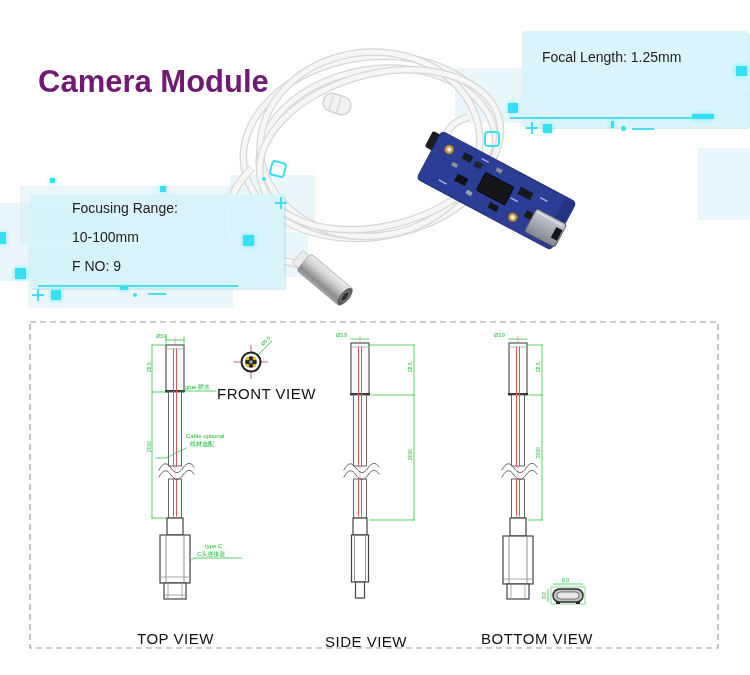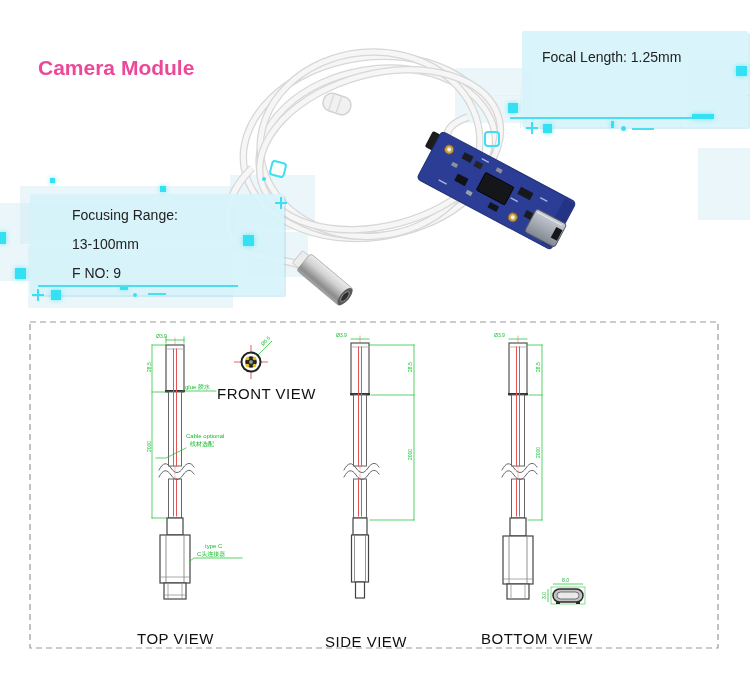--- a/index.html
+++ b/index.html
@@ -11,26 +11,26 @@
   .acc{position:absolute;background:#35e0f2;box-shadow:0 0 5px rgba(90,230,246,.85);z-index:5;}
   .cline{position:absolute;background:#49dff0;height:2px;z-index:5;}
   .plus{position:absolute;width:12px;height:12px;z-index:5;}
   .plus::before{content:"";position:absolute;left:0;top:5px;width:12px;height:2px;background:#3ddff2;}
   .plus::after{content:"";position:absolute;left:5px;top:0;width:2px;height:12px;background:#3ddff2;}
   .osq{position:absolute;width:12px;height:12px;border:2px solid #3ddff2;border-radius:4px;z-index:5;background:transparent;}
   .dot{position:absolute;background:#3ddff2;border-radius:50%;z-index:5;}
   
   .title{position:absolute;left:36px;top:24px;font-size:33px;font-weight:800;letter-spacing:1px;
          color:#f6a41f;text-shadow:2.5px 2.5px 0 #bdbdbd;z-index:4;}
-  .subtitle{position:absolute;left:38px;top:56px;font-size:21px;font-weight:600;color:#ec4899;z-index:4;}
+  .subtitle{position:absolute;left:38px;top:64px;font-size:31px;font-weight:600;color:#701a75;z-index:4;}
   
   .spec{position:absolute;background:rgba(214,243,250,0.93);border-radius:2px;z-index:4;
         color:#222;font-size:14px;box-shadow:2px 2px 0 rgba(150,210,225,0.35);}
   .spec-focal{left:522px;top:31px;width:206px;height:86px;padding:10px 0 0 20px;line-height:33px;}
-  .spec-focus{left:30px;top:194px;width:212px;height:94px;padding:7px 0 0 42px;line-height:29px;}
+  .spec-focus{left:30px;top:194px;width:212px;height:94px;padding:0 0 0 42px;line-height:29px;}
   .spec div{white-space:nowrap;}
   
   svg.scene{position:absolute;left:0;top:0;z-index:2;}
   text{font-family:"Liberation Sans",sans-serif;}
   .viewlabel{font-size:15px;fill:#111;letter-spacing:0.5px;}
   .dimtxt{font-size:5px;fill:#12bd2a;}
   .anntxt{font-size:6px;fill:#12bd2a;}
 </style>
 </head>
 <body>
@@ -278,21 +278,21 @@
     </g>
   </svg>
 
   <div class="subtitle">Camera Module</div>
 
   <div class="spec spec-focal">
     <div>Focal Length: 1.25mm</div>
   </div>
   <div class="spec spec-focus">
     <div>Focusing Range:</div>
-    <div>13-100mm</div>
+    <div>10-100mm</div>
     <div>F NO: 9</div>
   </div>
 
   <div class="acc" style="left:50px;top:178px;width:5px;height:5px;"></div>
   <div class="acc" style="left:160px;top:186px;width:6px;height:6px;"></div>
   <div class="acc" style="left:243px;top:235px;width:11px;height:11px;"></div>
   <div class="acc" style="left:15px;top:268px;width:11px;height:11px;"></div>
   <div class="acc" style="left:0;top:232px;width:6px;height:12px;"></div>
   <div class="cline" style="left:38px;top:285px;width:200px;"></div>
   <div class="plus" style="left:32px;top:289px;"></div>

